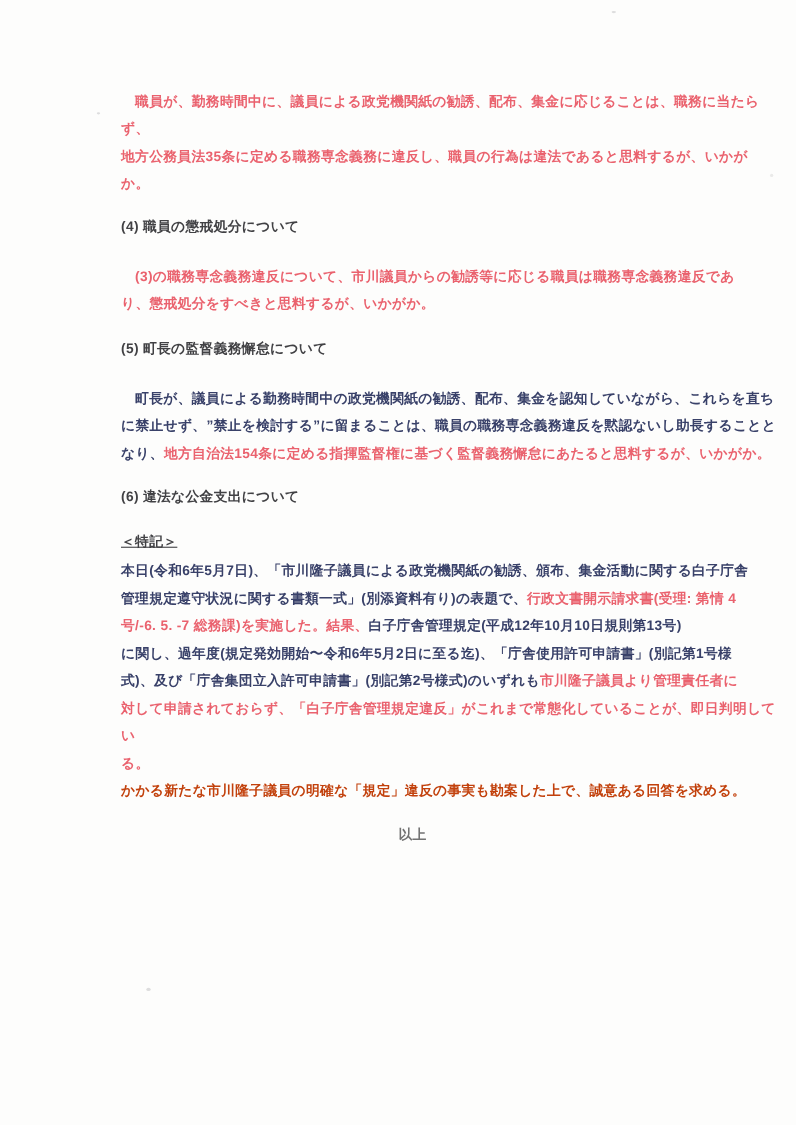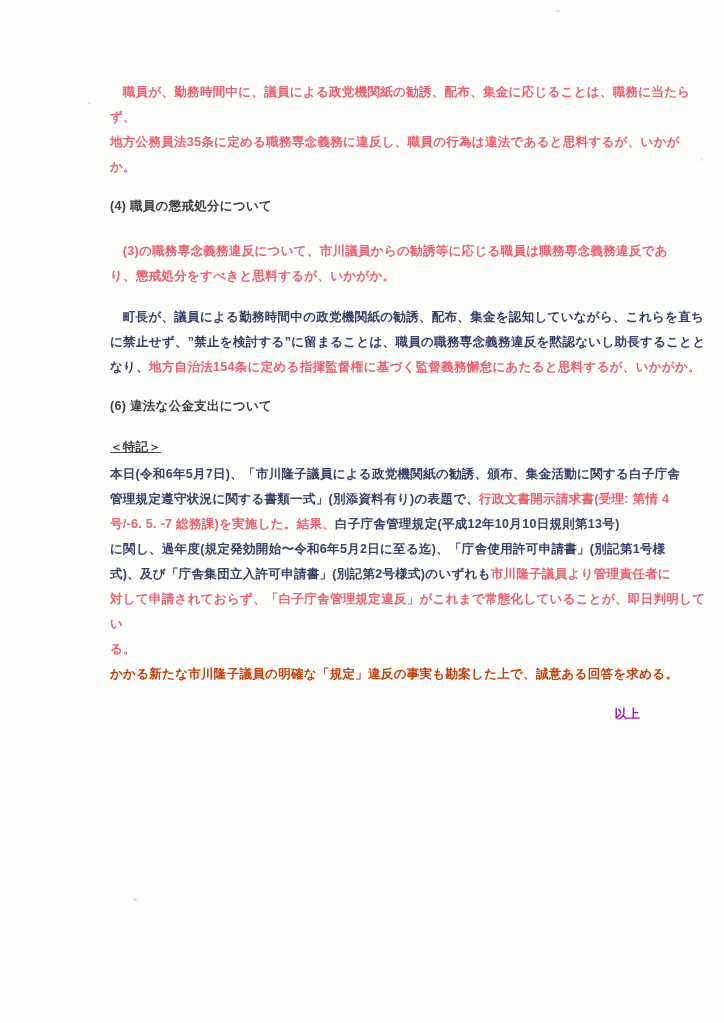--- a/index.html
+++ b/index.html
@@ -20,21 +20,21 @@
     font-size:12.5px;
     line-height:25px;
     font-weight:700;
     white-space:pre-line;
     letter-spacing:0.3px;
   }
   .heading{color:#414144;font-weight:600;}
   .red{color:#ea626e;}
   .navy{color:#394169;}
   .black{color:#c2410c;}
-  .signoff{color:#a21caf;text-align:right;padding-right:70px;}
+  .signoff{color:#737373;text-align:center;padding-right:70px;}
   
   .mb14{margin-bottom:14px;}
   .mb16{margin-bottom:16px;}
   .mb20{margin-bottom:20px;}
   .mb32{margin-bottom:32px;}
   .mb2{margin-bottom:2px;text-decoration:underline;}
   .mb10{margin-bottom:10px;}
   .mt15{margin-top:15px;}
   
   .speck{position:absolute;border-radius:50%;background:rgba(140,140,145,0.28);}
@@ -51,20 +51,21 @@
 
     <p class="para red mb14">　職員が、勤務時間中に、議員による政党機関紙の勧誘、配布、集金に応じることは、職務に当たらず、
 地方公務員法35条に定める職務専念義務に違反し、職員の行為は違法であると思料するが、いかが
 か。</p>
 
     <p class="heading mb20">(4) 職員の懲戒処分について</p>
 
     <p class="para red mb16">　(3)の職務専念義務違反について、市川議員からの勧誘等に応じる職員は職務専念義務違反であ
 り、懲戒処分をすべきと思料するが、いかがか。</p>
 
+    <p class="heading mb20">(5) 町長の監督義務懈怠について</p>
 
     <p class="para mb14"><span class="navy">　町長が、議員による勤務時間中の政党機関紙の勧誘、配布、集金を認知していながら、これらを直ち
 に禁止せず、”禁止を検討する”に留まることは、職員の職務専念義務違反を黙認ないし助長することと
 なり、</span><span class="red">地方自治法154条に定める指揮監督権に基づく監督義務懈怠にあたると思料するが、いかがか。</span></p>
 
     <p class="heading mb16">(6) 違法な公金支出について</p>
 
 
     <p class="heading mb2">＜特記＞</p>
 

